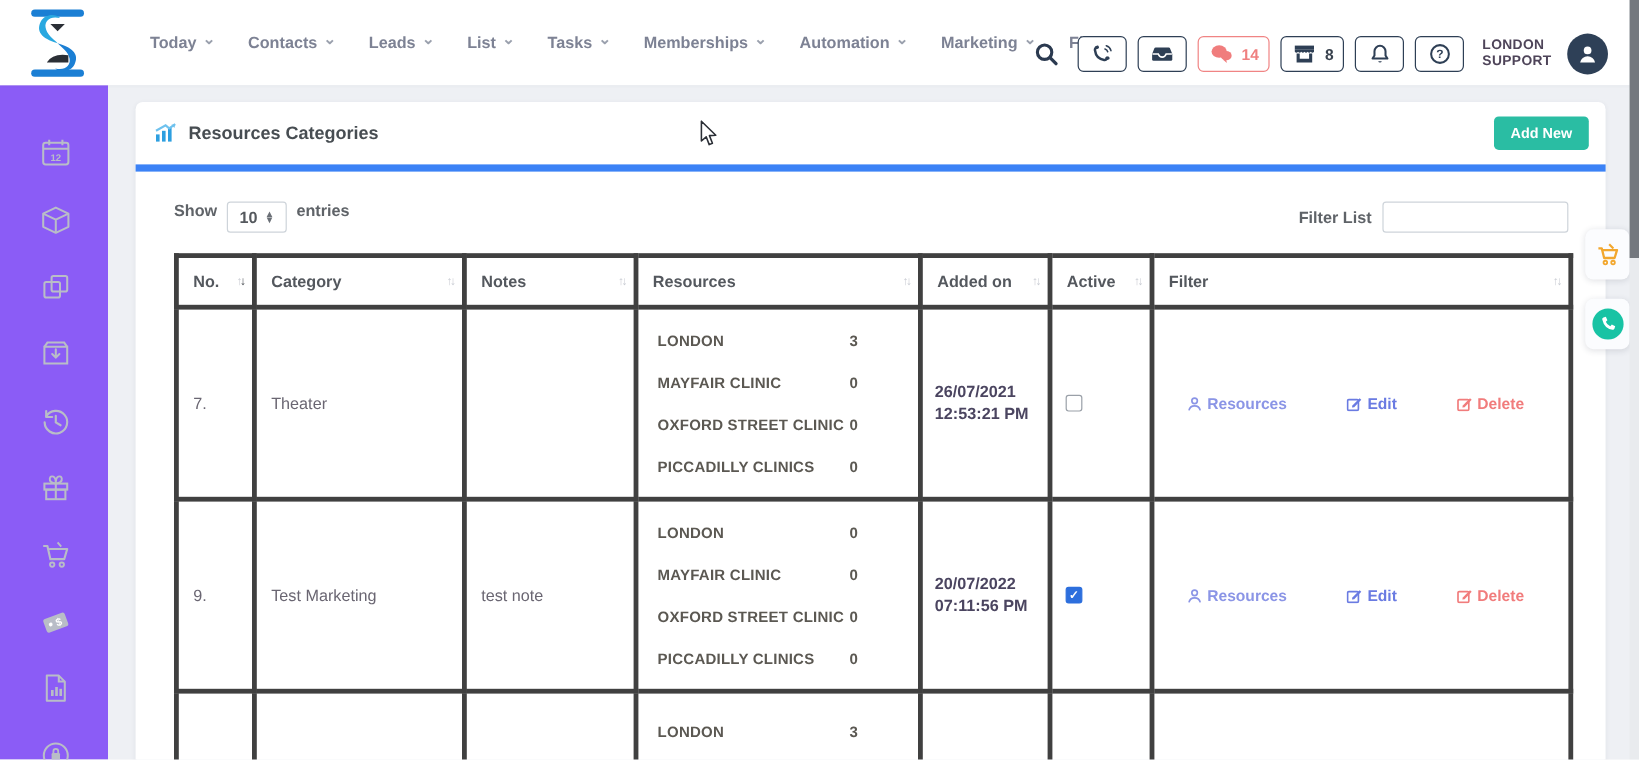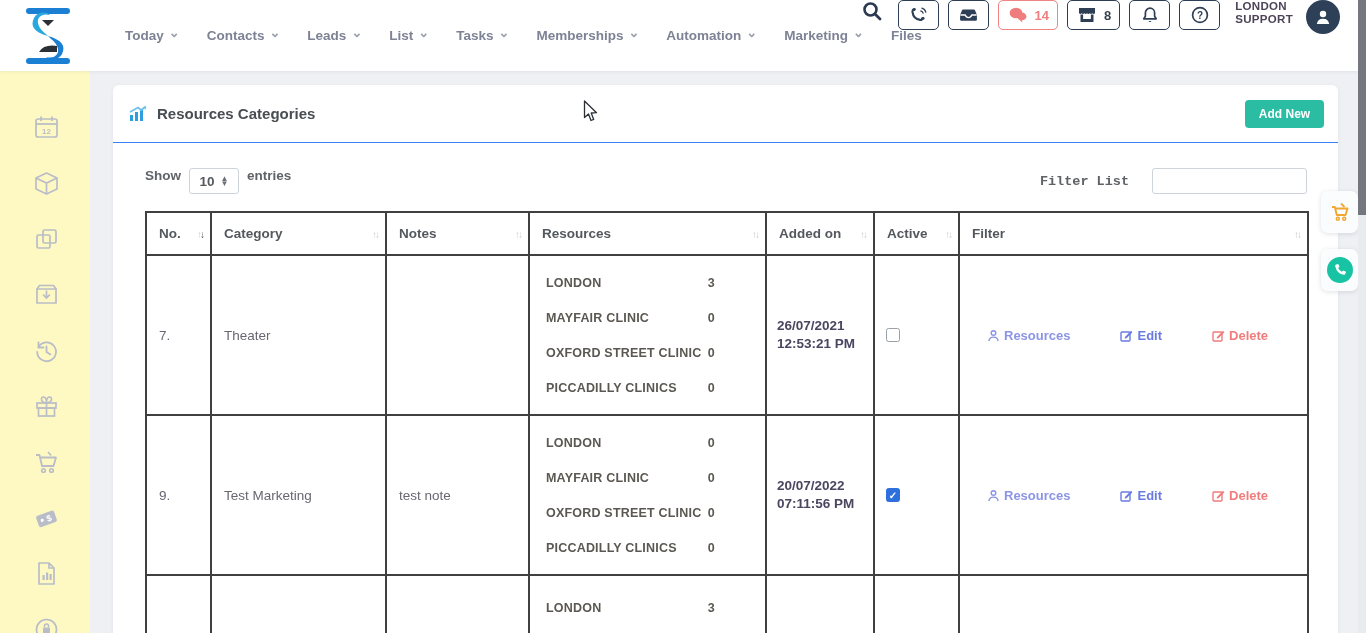--- a/index.html
+++ b/index.html
@@ -6,53 +6,53 @@
   html,body { width:1366px; height:633px; overflow:hidden; }
   body { font-family:"Liberation Sans", sans-serif; background:#eef0f4; position:relative; }
 
   
   .navbar { position:absolute; left:0; top:0; width:1366px; height:71px; background:#ffffff; z-index:20;
             box-shadow:0 1px 3px rgba(40,50,70,.07); display:flex; align-items:center; }
   .logo { position:absolute; left:22px; top:6px; width:52px; height:60px; }
   .menu { position:absolute; left:125px; top:0; height:71px; display:flex; align-items:center; gap:27px; }
   .menu-item { display:flex; align-items:center; gap:5px; color:#7d8294; font-size:13.5px; font-weight:700; cursor:pointer; white-space:nowrap; }
   .menu-item .chev { color:#9aa0ad; font-size:13px; line-height:8px; transform:translateY(-3px); }
-  .nav-right { position:absolute; right:26px; top:0; height:90px; display:flex; align-items:flex-start; gap:9px; }
+  .nav-right { position:absolute; right:26px; top:0; height:90px; display:flex; align-items:center; gap:9px; }
   .icon-btn { height:30px; min-width:41px; border:1.6px solid #2e3f55; border-radius:5px; background:#fff;
               display:flex; align-items:center; justify-content:center; gap:6px; padding:0 8px; cursor:pointer; }
   .icon-btn.alert { border-color:#f08484; }
   .badge-red { color:#ef7f7f; font-weight:700; font-size:13px; }
   .badge-dark { color:#39424e; font-weight:700; font-size:13px; }
   .search-wrap { margin-right:6px; cursor:pointer; display:flex; align-items:center; }
   .user-name { text-align:left; color:#4e4459; font-size:11.5px; font-weight:700; line-height:13px; letter-spacing:.3px; margin:0 4px 0 6px; }
   .avatar { width:34px; height:34px; border-radius:50%; background:#2e4057; display:flex; align-items:center; justify-content:center; cursor:pointer; }
 
   
-  .sidebar { position:absolute; left:0; top:71px; width:90px; height:562px; background:#fef9c3; z-index:10; }
+  .sidebar { position:absolute; left:0; top:71px; width:90px; height:562px; background:#8b5cf6; z-index:10; }
   .side-icon { position:absolute; left:33px; width:27px; height:27px; cursor:pointer; }
 
   
   .card { position:absolute; left:113px; top:85px; width:1225px; height:600px; background:#ffffff;
           border-radius:6px; box-shadow:0 1px 4px rgba(40,50,70,.06); z-index:5; }
-  .card-head { height:58px; display:flex; align-items:center; padding:0 14px 0 15px; border-bottom:1px solid #3b82f6; }
+  .card-head { height:58px; display:flex; align-items:center; padding:0 14px 0 15px; border-bottom:6px solid #3b82f6; }
   .card-title { display:flex; align-items:center; gap:9px; color:#474d52; font-size:15px; font-weight:700; }
   .btn-add { margin-left:auto; background:#2abda3; color:#fff; border:none; border-radius:4px;
              width:79px; height:28px; font-size:12px; font-weight:700; cursor:pointer; font-family:inherit; }
   .controls { display:flex; margin:25px 31px 17px 32px; font-size:13.5px; color:#5f6368; font-weight:700; }
   .page-size { display:flex; align-items:center; justify-content:center; gap:6px; width:50px; height:26px;
                border:1px solid #ced4da; border-radius:3px; margin:0 8px; color:#55595e; cursor:pointer; font-weight:700; }
   .spinner { display:flex; flex-direction:column; font-size:8px; line-height:5px; color:#6a6f76; }
-  .filter { margin-left:auto; display:flex; align-items:center; gap:23px;font-family:Liberation Mono, monospace; }
+  .filter { margin-left:auto; display:flex; align-items:center; gap:9px; }
   .filter input { width:155px; height:26px; border:1px solid #ced4da; border-radius:3px; padding:0 8px; font-family:inherit; font-size:13px; }
 
   
   table { border-collapse:collapse; table-layout:fixed; width:1162px; margin:0 0 0 32px; }
   col.c-no{width:65px} col.c-cat{width:175px} col.c-notes{width:143px} col.c-res{width:237px}
   col.c-added{width:108px} col.c-active{width:85px} col.c-opt{width:349px}
-  th, td { border:2px solid #404040; vertical-align:middle; }
+  th, td { border:4px solid #404040; vertical-align:middle; }
   th { height:43px; text-align:left; padding:0 24px 0 12px; font-size:13.5px; color:#54585e; font-weight:700; position:relative; }
   .sort { position:absolute; right:7px; top:50%; transform:translateY(-50%); font-size:10px; letter-spacing:-2px; }
   .sort .lite { color:#c9ccd3; } .sort .dark { color:#4a4e54; }
   td { font-size:13.5px; color:#6a6672; }
   .row-main { height:160px; }
   .row-cut { height:200px; }
   td.cell-pad { padding-left:12px; }
   .res-list { padding:8px 50px 8px 16px; }
   .res-row { height:35px; display:flex; align-items:center; justify-content:space-between;
              color:#5b5852; font-size:12.5px; font-weight:700; letter-spacing:.2px; }

